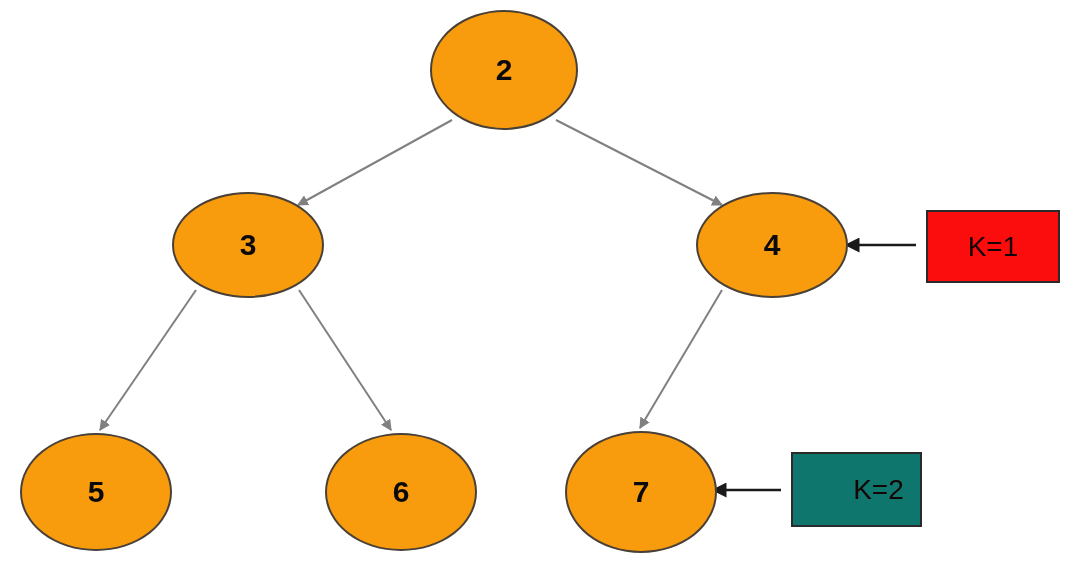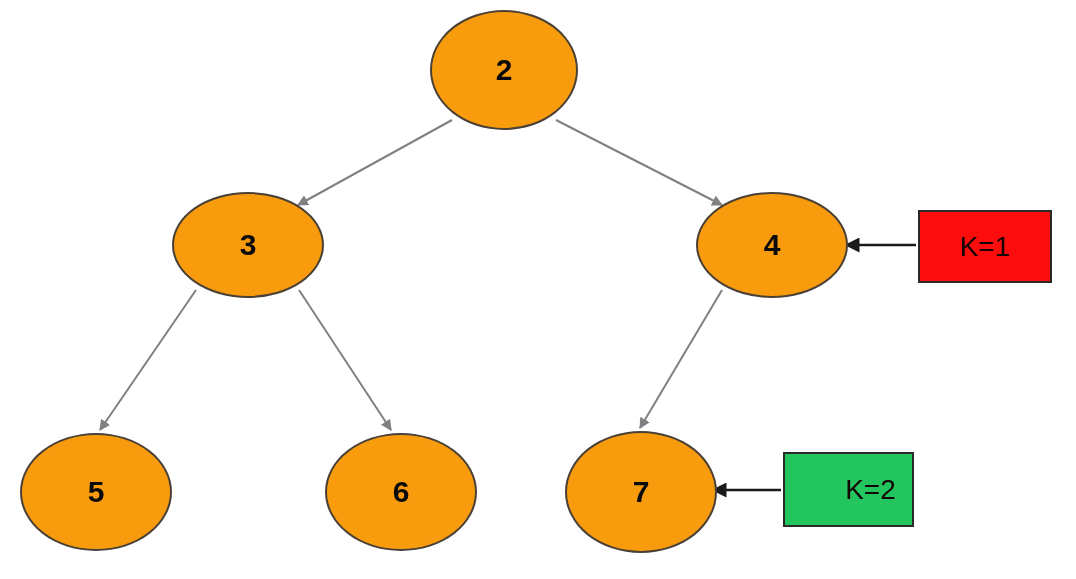--- a/index.html
+++ b/index.html
@@ -43,20 +43,21 @@
     user-select: none;
   }
   .anno-box {
     position: absolute;
     display: flex;
     align-items: center;
     justify-content: center;
     box-sizing: border-box;
     background: #FB0D0D;
     border: 2px solid #2a2a2a;
+    margin-left: 8px;
   }
   .anno-label {
     font-family: "Liberation Sans", sans-serif;
     font-size: 28px;
     color: #140404;
     line-height: 1;
     user-select: none;
   }
 </style>
 </head>
@@ -103,18 +104,18 @@
         <span class="node-label">6</span>
       </div>
       <div class="node" style="left: 565px; top: 431px; width: 152px; height: 122px; background: rgb(248, 156, 14); border-color: rgb(74, 64, 54);">
         <span class="node-label">7</span>
       </div>
     </div>
   <div id="annotations-container">
       <div class="anno-box" style="left: 918px; top: 210px; width: 134px; height: 73px; background: rgb(251, 13, 13); border-color: rgb(42, 42, 42);">
         <span class="anno-label">K=1</span>
       </div>
-      <div class="anno-box" style="left: 783px; top: 452px; width: 131px; height: 75px; background: #22c55e; border-color: rgb(42, 42, 42); padding-left: 44px;">
+      <div class="anno-box" style="left: 783px; top: 452px; width: 131px; height: 75px; background: #0f766e; border-color: rgb(42, 42, 42); padding-left: 44px;">
         <span class="anno-label">K=2</span>
       </div>
     </div>
 
 </div>
 
 </body></html>

